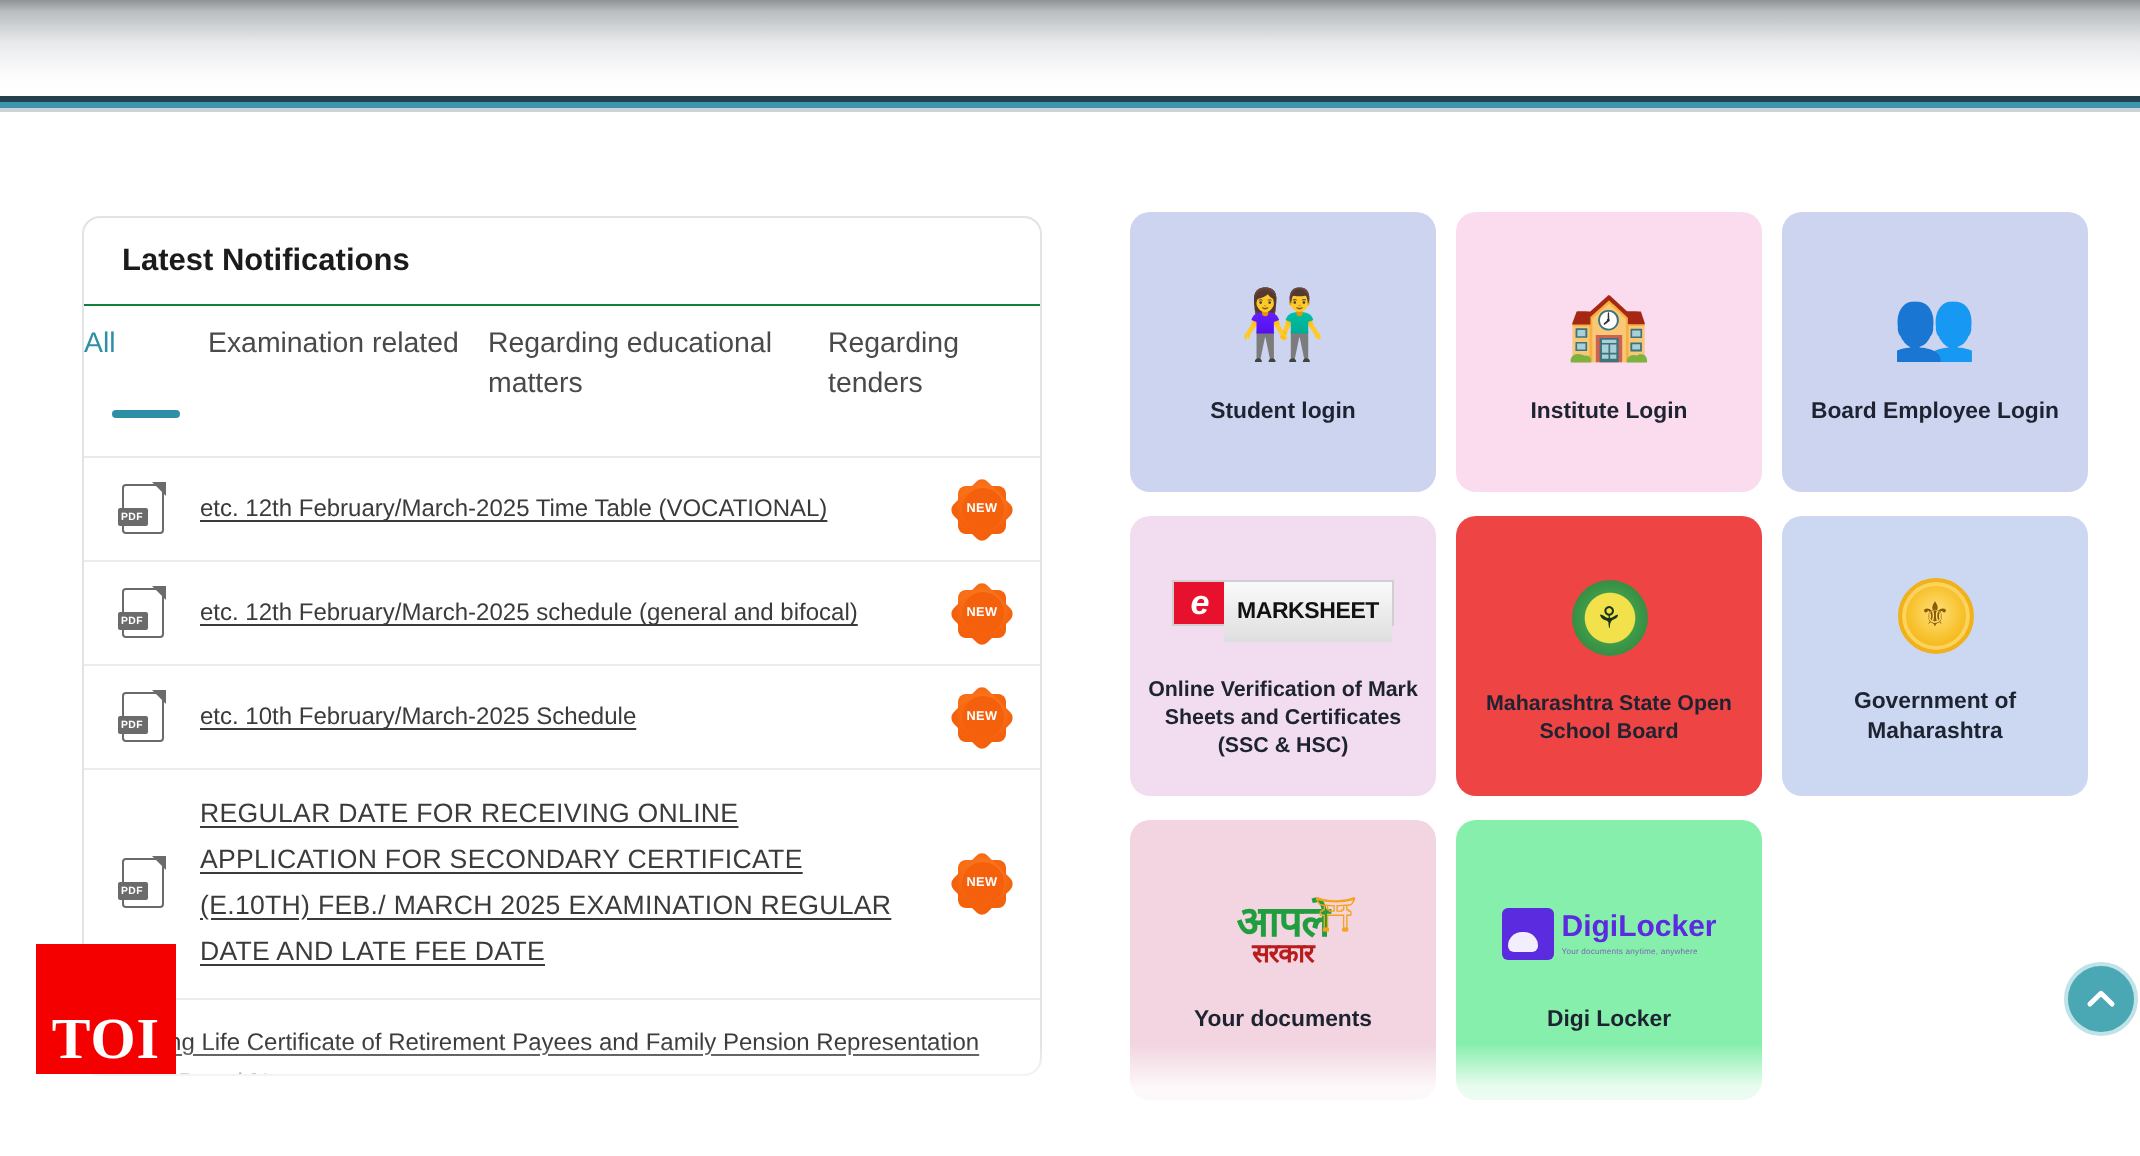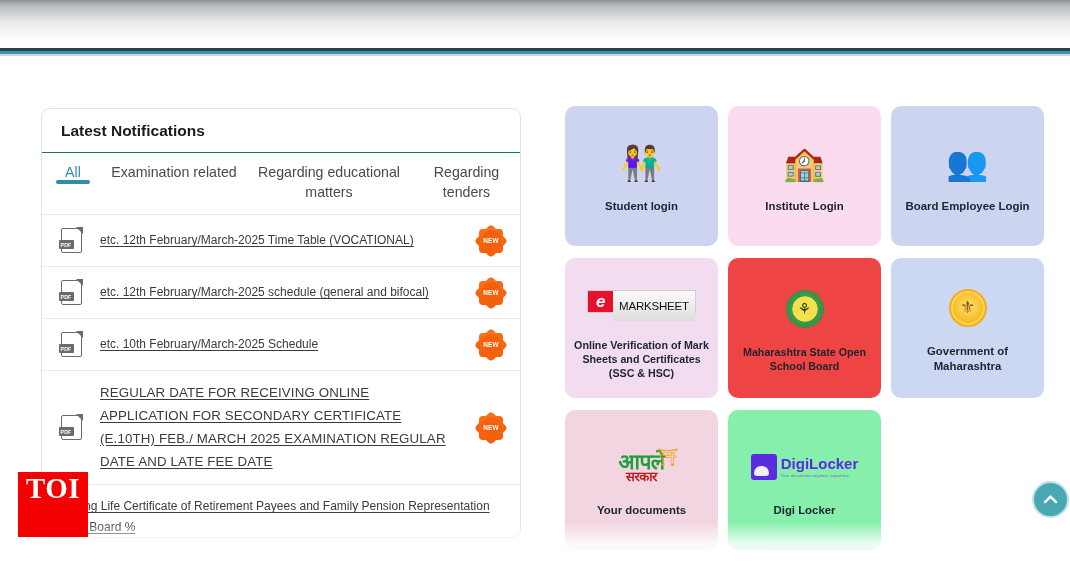--- a/index.html
+++ b/index.html
@@ -39,22 +39,22 @@
     height: 44px; line-height: 44px; padding-left: 19px;
     font-size: 15.5px; font-weight: bold; color: #1b1b1b;
     border-bottom: 1px solid #15803d;
   }
   #notif-tabs {
     display: flex; align-items: flex-start;
     border-bottom: 1px solid #e9e9e9;
     padding-top: 10px; min-height: 62px;
   }
   .tab {
-    text-align: center; font-size: 14.2px; color: #4a4a4a;
-    line-height: 1.38; padding-bottom: 1px; position: relative;
+    font-size: 14.2px; color: #4a4a4a;
+    line-height: 1.38; padding-bottom: 26px; position: relative;
     cursor: pointer;
   }
   .tab.active { color: #2d8fa5; }
   .tab.active::after {
     content: ""; position: absolute; left: 50%; transform: translateX(-50%);
     bottom: 0; width: 34px; height: 3.5px; background: #2d8fa5; border-radius: 2px;
   }
   #tab-all { width: 62px; }
   #tab-exam { width: 140px; }
   #tab-edu { width: 170px; }
@@ -140,21 +140,21 @@
   .ems {
     display: flex; align-items: stretch; height: 23px;
     border: 1px solid #cfcfcf; background: #f0f0f0;
   }
   .ems .e {
     background: #e8112d; color: #fff; font-weight: bold; font-size: 17px;
     width: 25px; display: flex; align-items: center; justify-content: center;
     font-style: italic; font-family: "Liberation Sans", sans-serif;
   }
   .ems .m {
-    color: #111; font-weight: normal; font-size: 11.5px; letter-spacing: -.2px;
+    color: #111; font-weight: bold; font-size: 11.5px; letter-spacing: -.2px;
     padding: 15px 6px; display: flex; align-items: center;
     background: linear-gradient(to bottom,#fafafa,#dedede);
   }
 
   
   .seal {
     width: 38px; height: 38px; border-radius: 50%;
     background: radial-gradient(circle at 50% 45%, #ffe07a 0%, #f7c02a 55%, #e8a60d 100%);
     border: 2.5px solid #f0b21c; position: relative;
     display: flex; align-items: center; justify-content: center;
@@ -187,21 +187,21 @@
     width: 15px; height: 10px; background: #fff; border-radius: 7px 7px 3px 3px;
     opacity: .92;
   }
   .digi .wordmark { text-align: left; }
   .digi .wm1 { font-size: 15px; font-weight: bold; color: #5b2be0; line-height: 1; }
   .digi .wm2 { font-size: 4.1px; color: #7a6ab0; margin-top: 2px; letter-spacing: .1px; }
 
   
   #toi-logo {
     position: absolute; left: 18px; top: 472px; width: 70px; height: 65px;
-    background: #f40000; display: flex; align-items: flex-start; justify-content: center;
+    background: #f40000; display: flex; align-items: flex-end; justify-content: center;
     z-index: 40;
   }
   #toi-logo span {
     color: #fff; font-family: "Liberation Serif", serif; font-weight: bold;
     font-size: 29px; letter-spacing: .5px;
   }
   #scroll-top {
     position: absolute; left: 1032px; top: 481px; width: 37px; height: 37px;
     border-radius: 50%; background: #4aa7b4; border: 2.5px solid #bfe3e8;
     display: flex; align-items: center; justify-content: center; z-index: 40;

